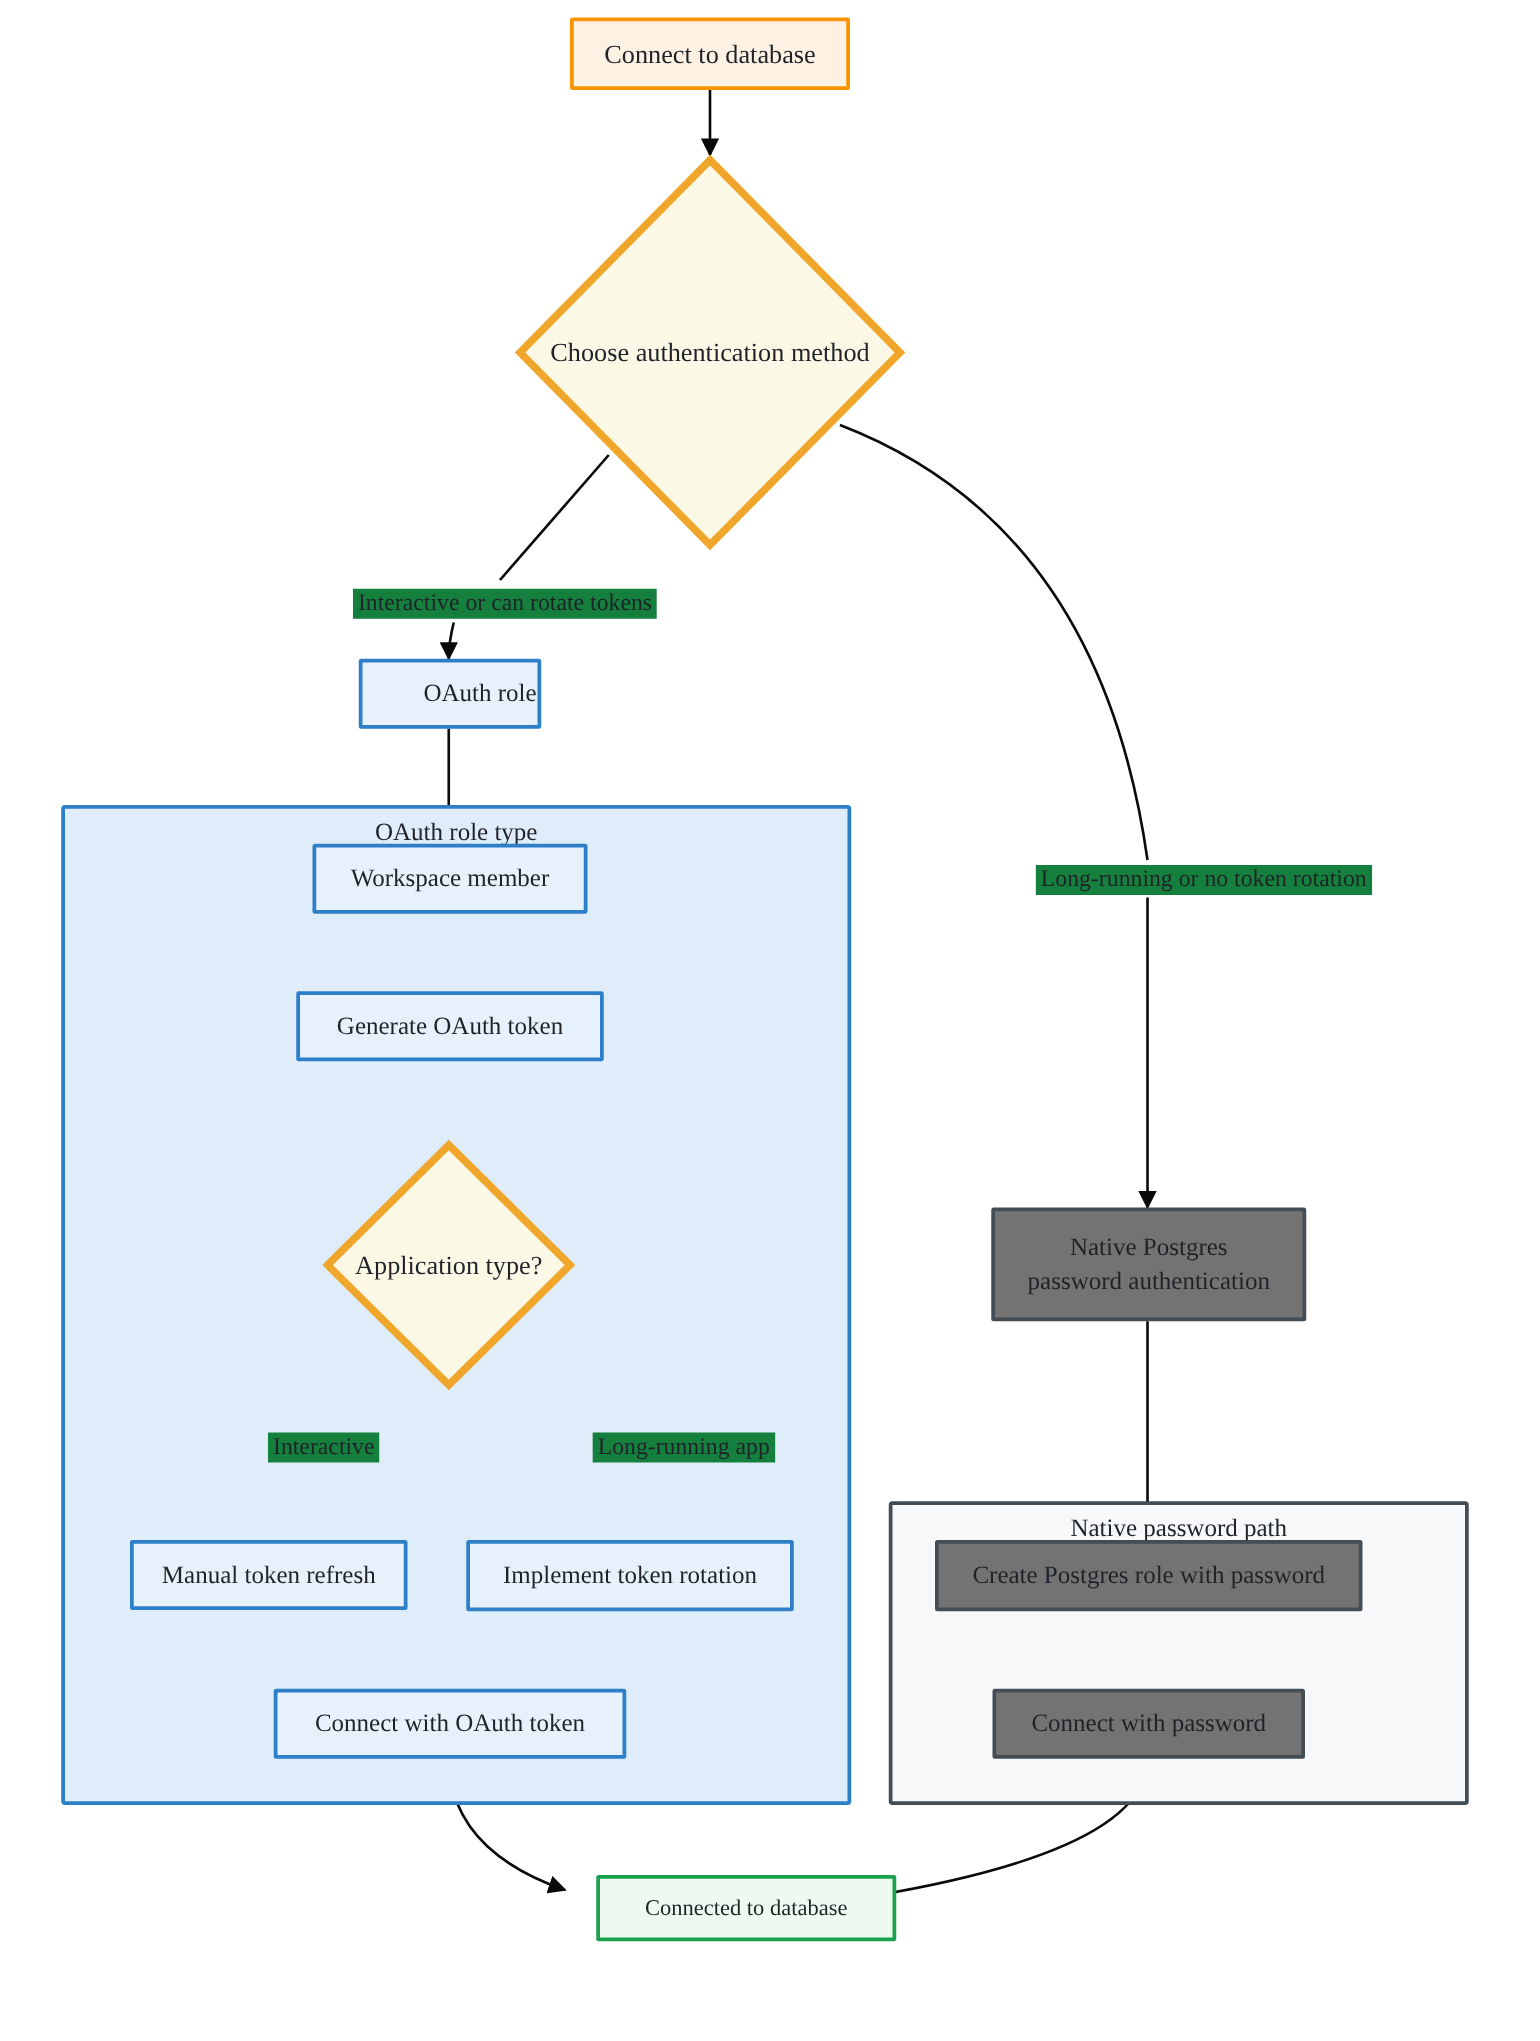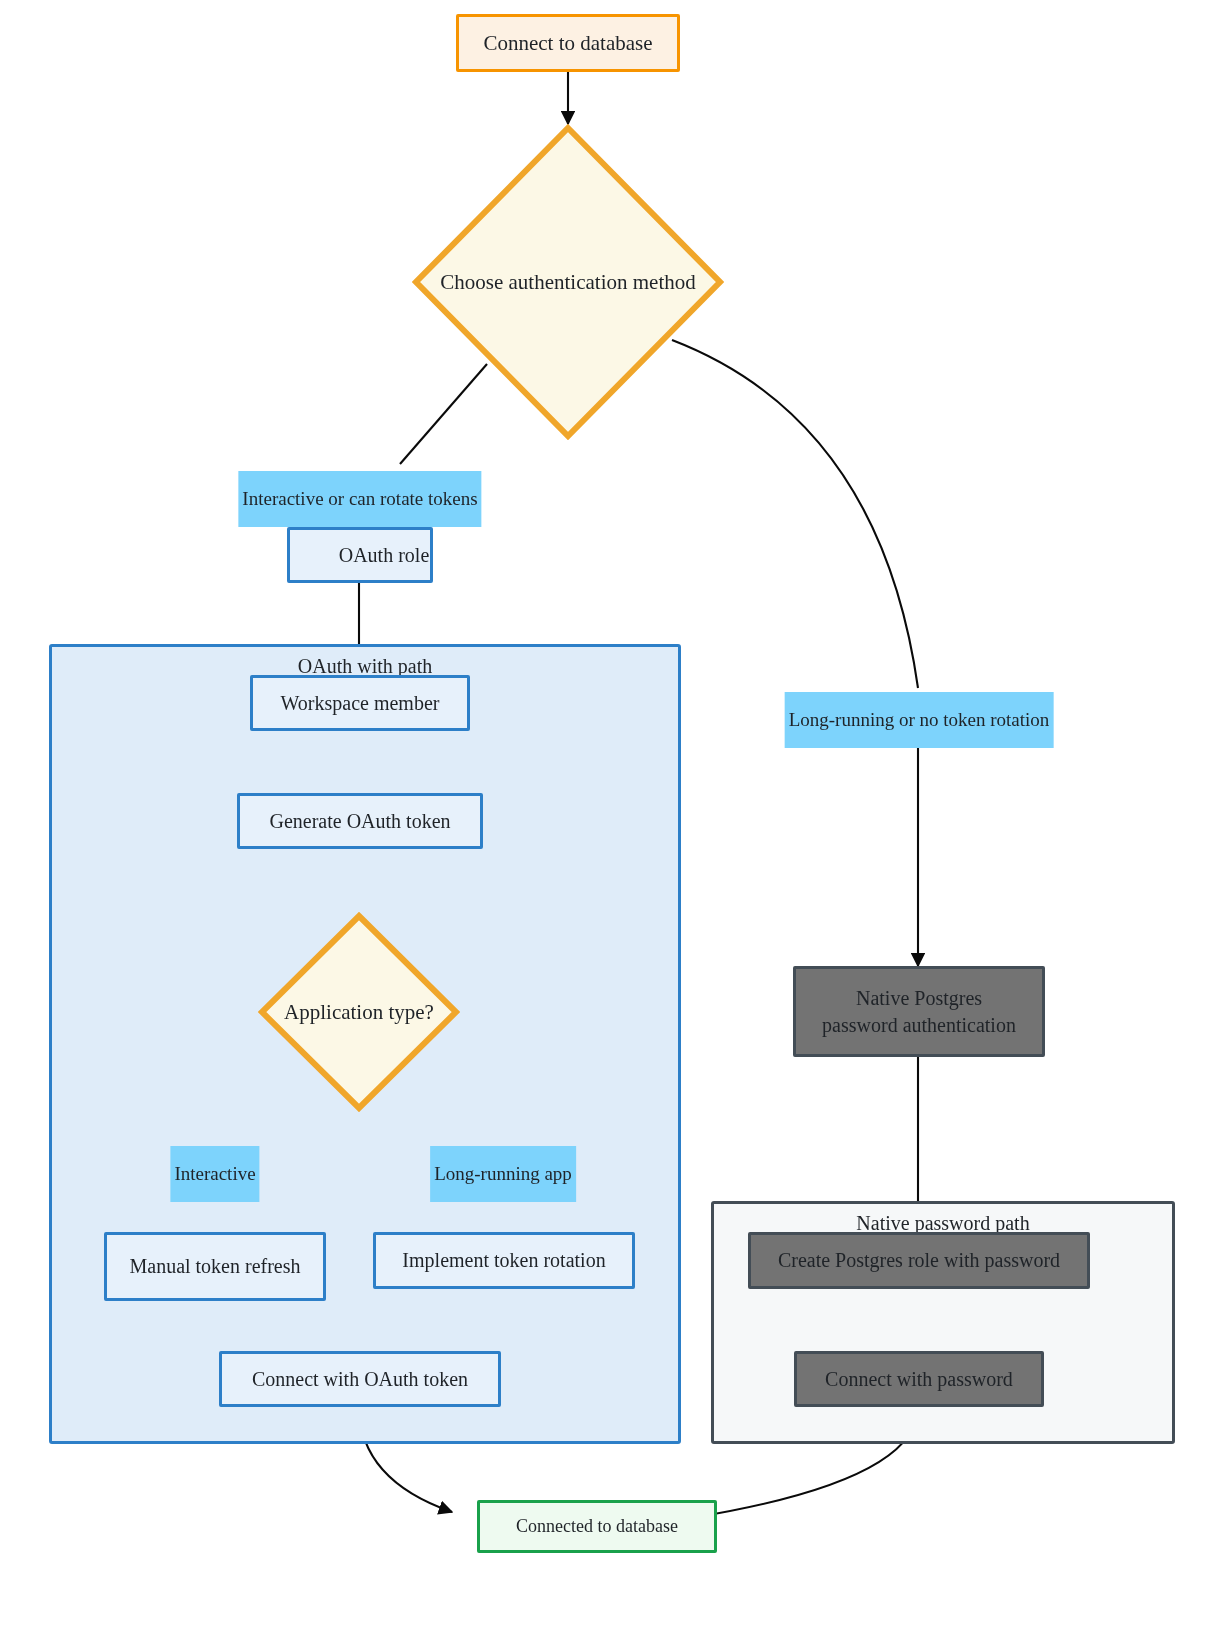--- a/index.html
+++ b/index.html
@@ -108,27 +108,28 @@
     left: 0;
     width: 100%;
     text-align: center;
     font-size: 20px;
     color: #1f2328;
     z-index: 2;
   }
   
   .edge-label {
     position: absolute;
-    background: #7dd3fc;
+    background: #15803d;
     color: #1f2328;
     font-size: 19px;
-    padding: 17px 4px;
+    padding: 1px 4px;
     white-space: nowrap;
     z-index: 4;
     transform: translateX(-50%);
+    margin-left: 44px;
   }
 </style>
 </head>
 <body>
 
 <div id="canvas">
 
   <svg id="edges" viewBox="0 0 1232 1633" xmlns="http://www.w3.org/2000/svg">
     <defs>
       <marker id="arrow" viewBox="0 0 10 10" refX="9" refY="5" markerWidth="7" markerHeight="7" orient="auto-start-reverse">
@@ -165,21 +166,21 @@
 
       <path d="M 918 1289 L 918 1351"></path>
 
       <path d="M 359 1407 Q 360 1480 452 1512"></path>
 
       <path d="M 918 1407 Q 918 1480 697 1517"></path>
     </g>
   </svg>
 
   <div class="cluster blue" style="left:49px; top:644px; width:632px; height:800px;">
-    <div class="cluster-title">OAuth with path</div>
+    <div class="cluster-title">OAuth role type</div>
   </div>
 
   <div class="cluster gray" style="left:711px; top:1201px; width:464px; height:243px;">
     <div class="cluster-title">Native password path</div>
   </div>
 
   <div class="node n-start" style="left:456px; top:14px; width:224px; height:58px;">
     <span>Connect to database</span>
   </div>
 
@@ -202,21 +203,21 @@
     <span>Generate OAuth token</span>
   </div>
 
   <div class="diamond" style="left:258px; top:912px; width:202px; height:200px;">
     <svg class="shape" viewBox="0 0 202 200" xmlns="http://www.w3.org/2000/svg">
       <polygon points="101,4 198,100 101,196 4,100" fill="#fcf8e6" stroke="#f0a62a" stroke-width="6"></polygon>
     </svg>
     <div class="dlabel">Application type?</div>
   </div>
 
-  <div class="node n-blue" style="left:104px; top:1232px; width:222px; height:69px;">
+  <div class="node n-blue" style="left:104px; top:1232px; width:222px; height:56px;">
     <span>Manual token refresh</span>
   </div>
 
   <div class="node n-blue" style="left:373px; top:1232px; width:262px; height:57px;">
     <span>Implement token rotation</span>
   </div>
 
   <div class="node n-blue" style="left:219px; top:1351px; width:282px; height:56px;">
     <span>Connect with OAuth token</span>
   </div>

